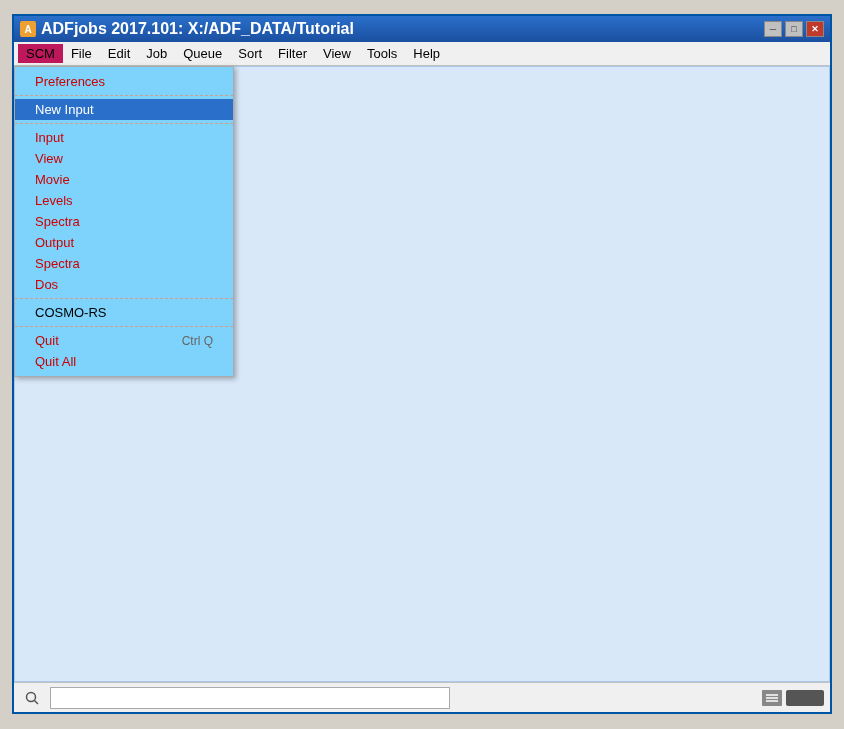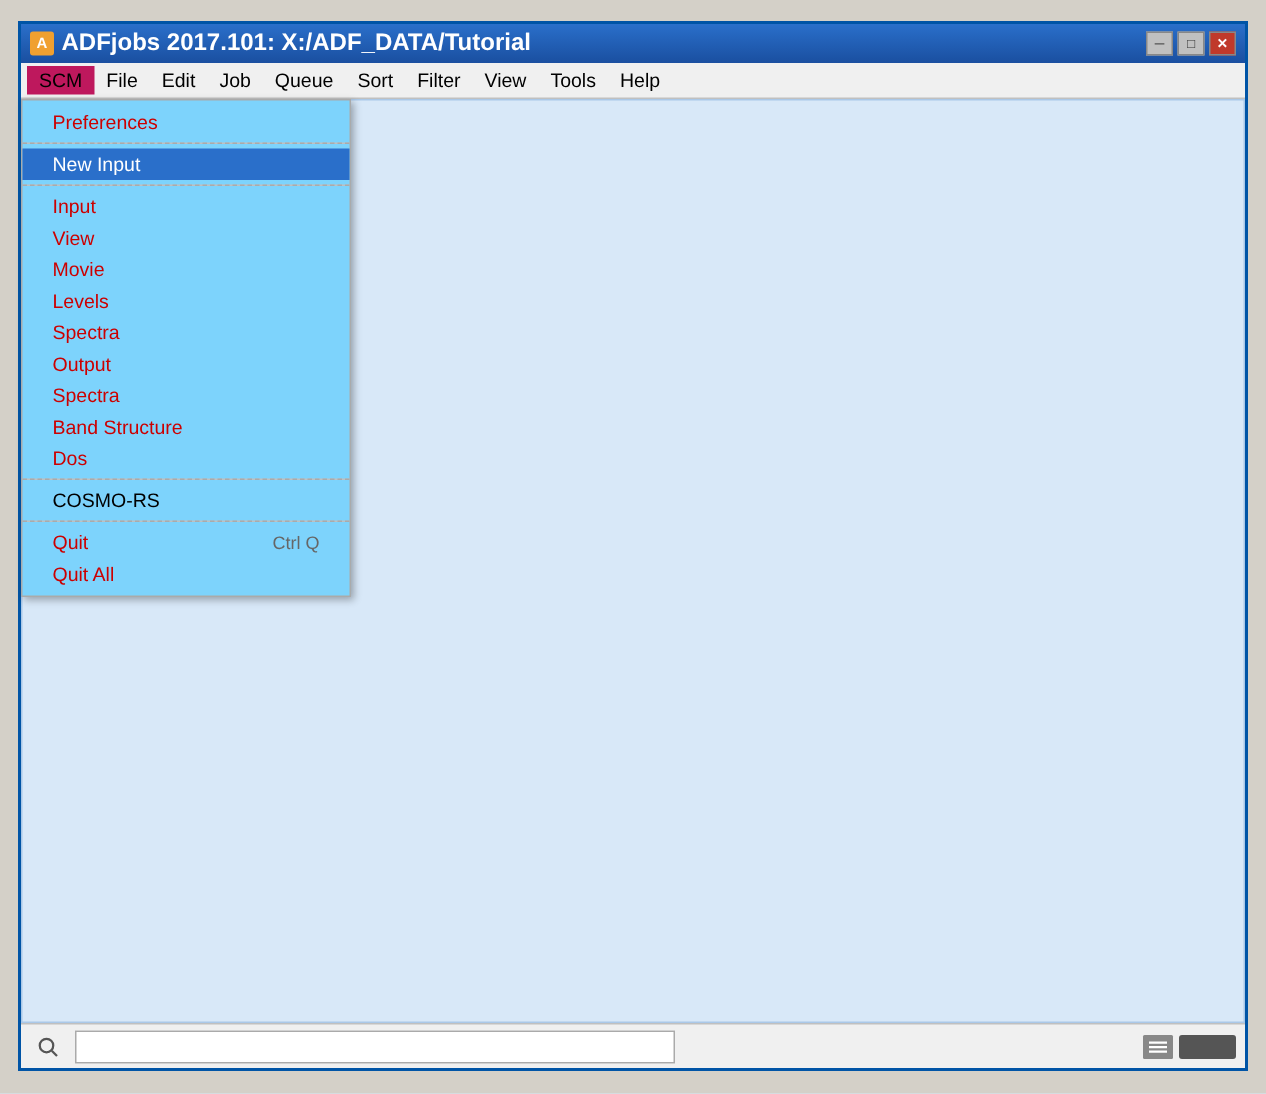--- a/index.html
+++ b/index.html
@@ -264,23 +264,20 @@
       </div>
 
       <div class="dropdown-item">
         <span>Output</span>
       </div>
 
       <div class="dropdown-item">
         <span>Spectra</span>
       </div>
 
-      <div class="dropdown-item">
-        <span>Band Structure</span>
-      </div>
 
       <div class="dropdown-item">
         <span>Dos</span>
       </div>
 
 
       <div class="dropdown-separator"></div>
 
       <div class="dropdown-item normal-color">
         <span>COSMO-RS</span>

